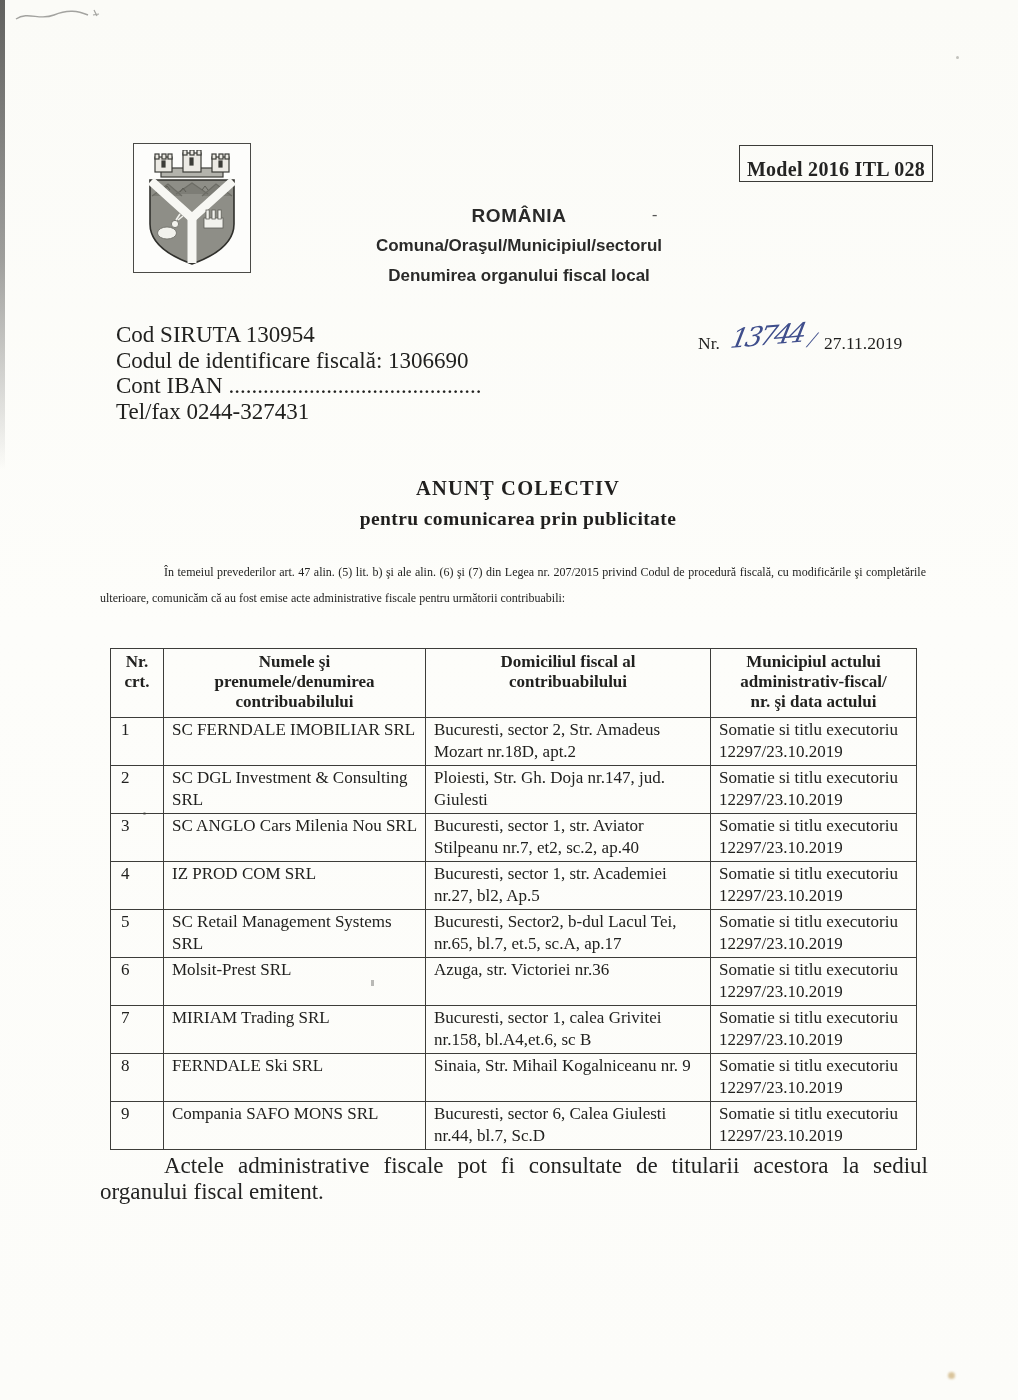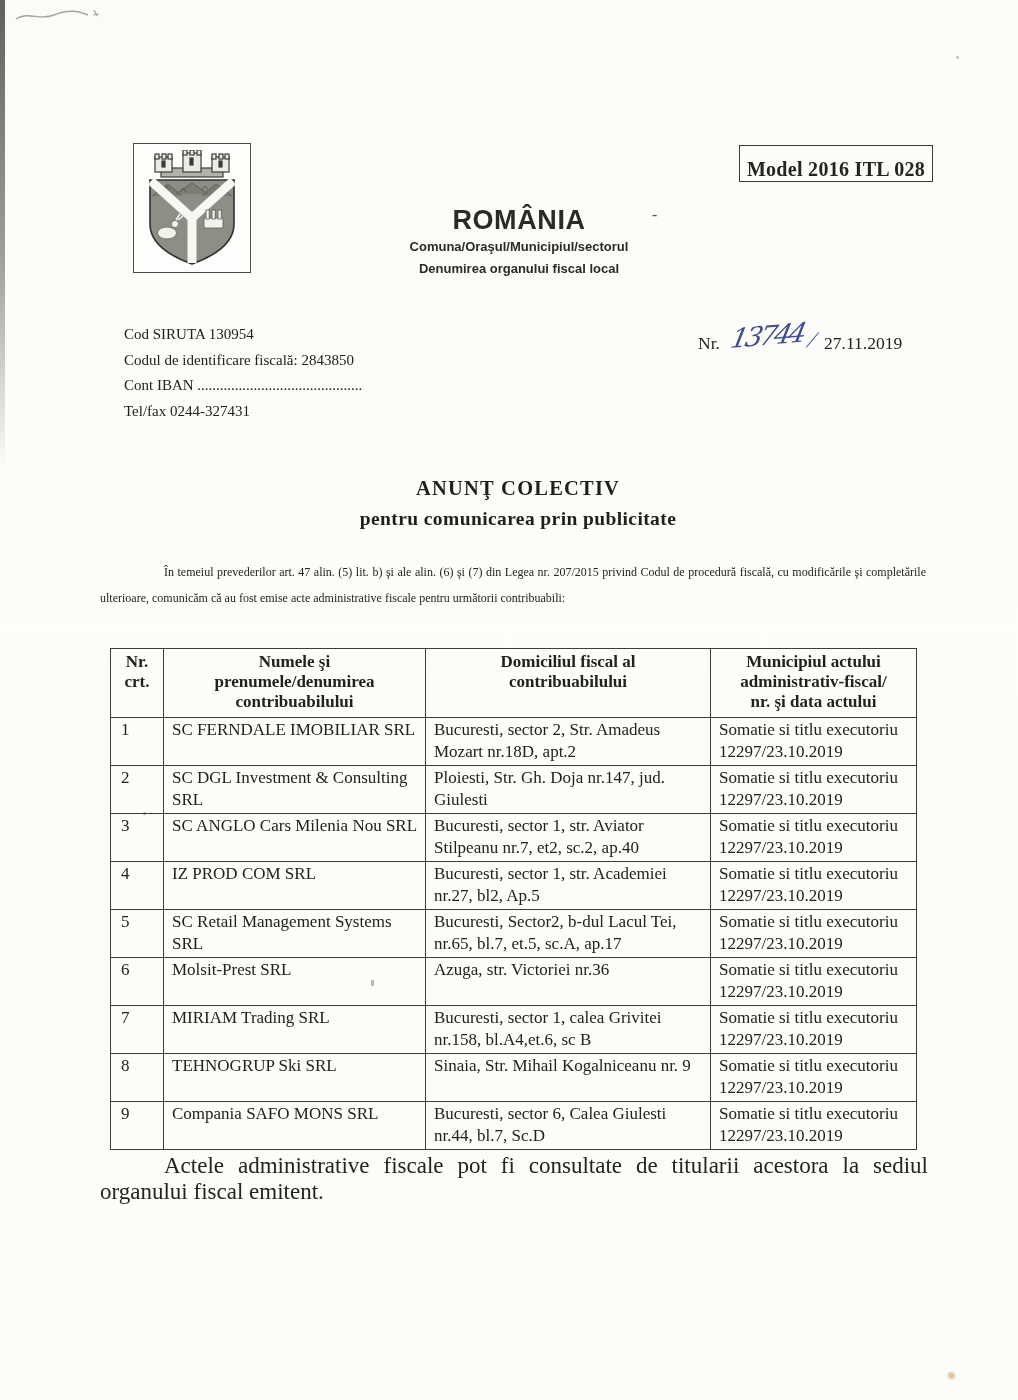--- a/index.html
+++ b/index.html
@@ -19,25 +19,25 @@
   .speck-d { position:absolute; left:143px; top:812px; width:3px; height:3px; background:#7d7d79; border-radius:50%; opacity:.7; }
 
   
   .logo-box { position:absolute; left:133px; top:143px; width:116px; height:128px;
     border:1.5px solid #4a4a46; display:flex; align-items:center; justify-content:center; background:#fdfdfb; }
   .model-box { position:absolute; left:723px; top:145px; width:192px; height:35px;
     border:1.7px solid #3b3b38; display:flex; align-items:flex-end; justify-content:center;
     font-weight:bold; font-size:20px; letter-spacing:0.3px; color:#242423;margin-left:16px; }
   .country-header { position:absolute; left:299px; top:205px; width:440px; text-align:center;
     font-family:"Liberation Sans", sans-serif; font-weight:bold; color:#2a2a29; }
-  .country-name { font-size:27px; letter-spacing:0.6px; }
-  .country-sub { font-size:13px; line-height:22px; }
-
-  
-  .issuer { position:absolute; left:124px; top:322px; font-size:15px; line-height:25.5px; color:#21211f; }
+  .country-name { font-size:19px; letter-spacing:0.6px; }
+  .country-sub { font-size:17px; line-height:22px;margin-top:8px; }
+
+  
+  .issuer { position:absolute; left:116px; top:322px; font-size:23px; line-height:25.5px; color:#21211f; }
   .nr-line { position:absolute; left:698px; top:324px; font-size:17.5px; white-space:nowrap; }
   .handwritten { display:inline-block; font-family:"DejaVu Serif", serif; font-style:italic;
     color:#3f4e8c; font-size:27px; letter-spacing:-3px; transform:skewX(-16deg) rotate(-5deg);
     position:relative; top:-4px; margin:0 1px 0 8px; }
   .hand-slash { display:inline-block; color:#3f4e8c; font-size:22px; font-style:italic;
     transform:skewX(-18deg); position:relative; top:-2px; margin-right:5px; }
 
   
   .title-block { position:absolute; left:0; top:477px; width:1036px; text-align:center; font-weight:bold; color:#201f1e; }
   .title-line1 { font-size:20.5px; letter-spacing:1.2px; }
@@ -126,21 +126,21 @@
   </div>
 
   <div class="country-header">
     <div class="country-name">ROMÂNIA</div>
     <div class="country-sub">Comuna/Oraşul/Municipiul/sectorul</div>
     <div class="country-sub">Denumirea organului fiscal local</div>
   </div>
 
   <div class="issuer">
     <div>Cod SIRUTA 130954</div>
-    <div>Codul de identificare fiscală: 2843850</div>
+    <div>Codul de identificare fiscală: 1306690</div>
     <div>Cont IBAN ............................................</div>
     <div>Tel/fax 0244-327431</div>
   </div>
 
   <div class="nr-line">
     <span>Nr.</span>
     <span class="handwritten">13744</span>
     <span class="hand-slash">/</span>
     <span>27.11.2019</span>
   </div>
@@ -240,21 +240,21 @@
         <td class="nr">7</td>
         <td>MIRIAM Trading SRL</td>
         <td>Bucuresti, sector 1, calea Grivitei nr.158, bl.A4,et.6, sc B</td>
         <td>
             <span class="hline">Somatie si titlu executoriu</span>
             <span class="hline">12297/23.10.2019</span>
           </td>
       </tr>
       <tr>
         <td class="nr">8</td>
-        <td>TEHNOGRUP Ski SRL</td>
+        <td>FERNDALE Ski SRL</td>
         <td>Sinaia, Str. Mihail Kogalniceanu nr. 9</td>
         <td>
             <span class="hline">Somatie si titlu executoriu</span>
             <span class="hline">12297/23.10.2019</span>
           </td>
       </tr>
       <tr>
         <td class="nr">9</td>
         <td>Compania SAFO MONS SRL</td>
         <td>Bucuresti, sector 6, Calea Giulesti nr.44, bl.7, Sc.D</td>

